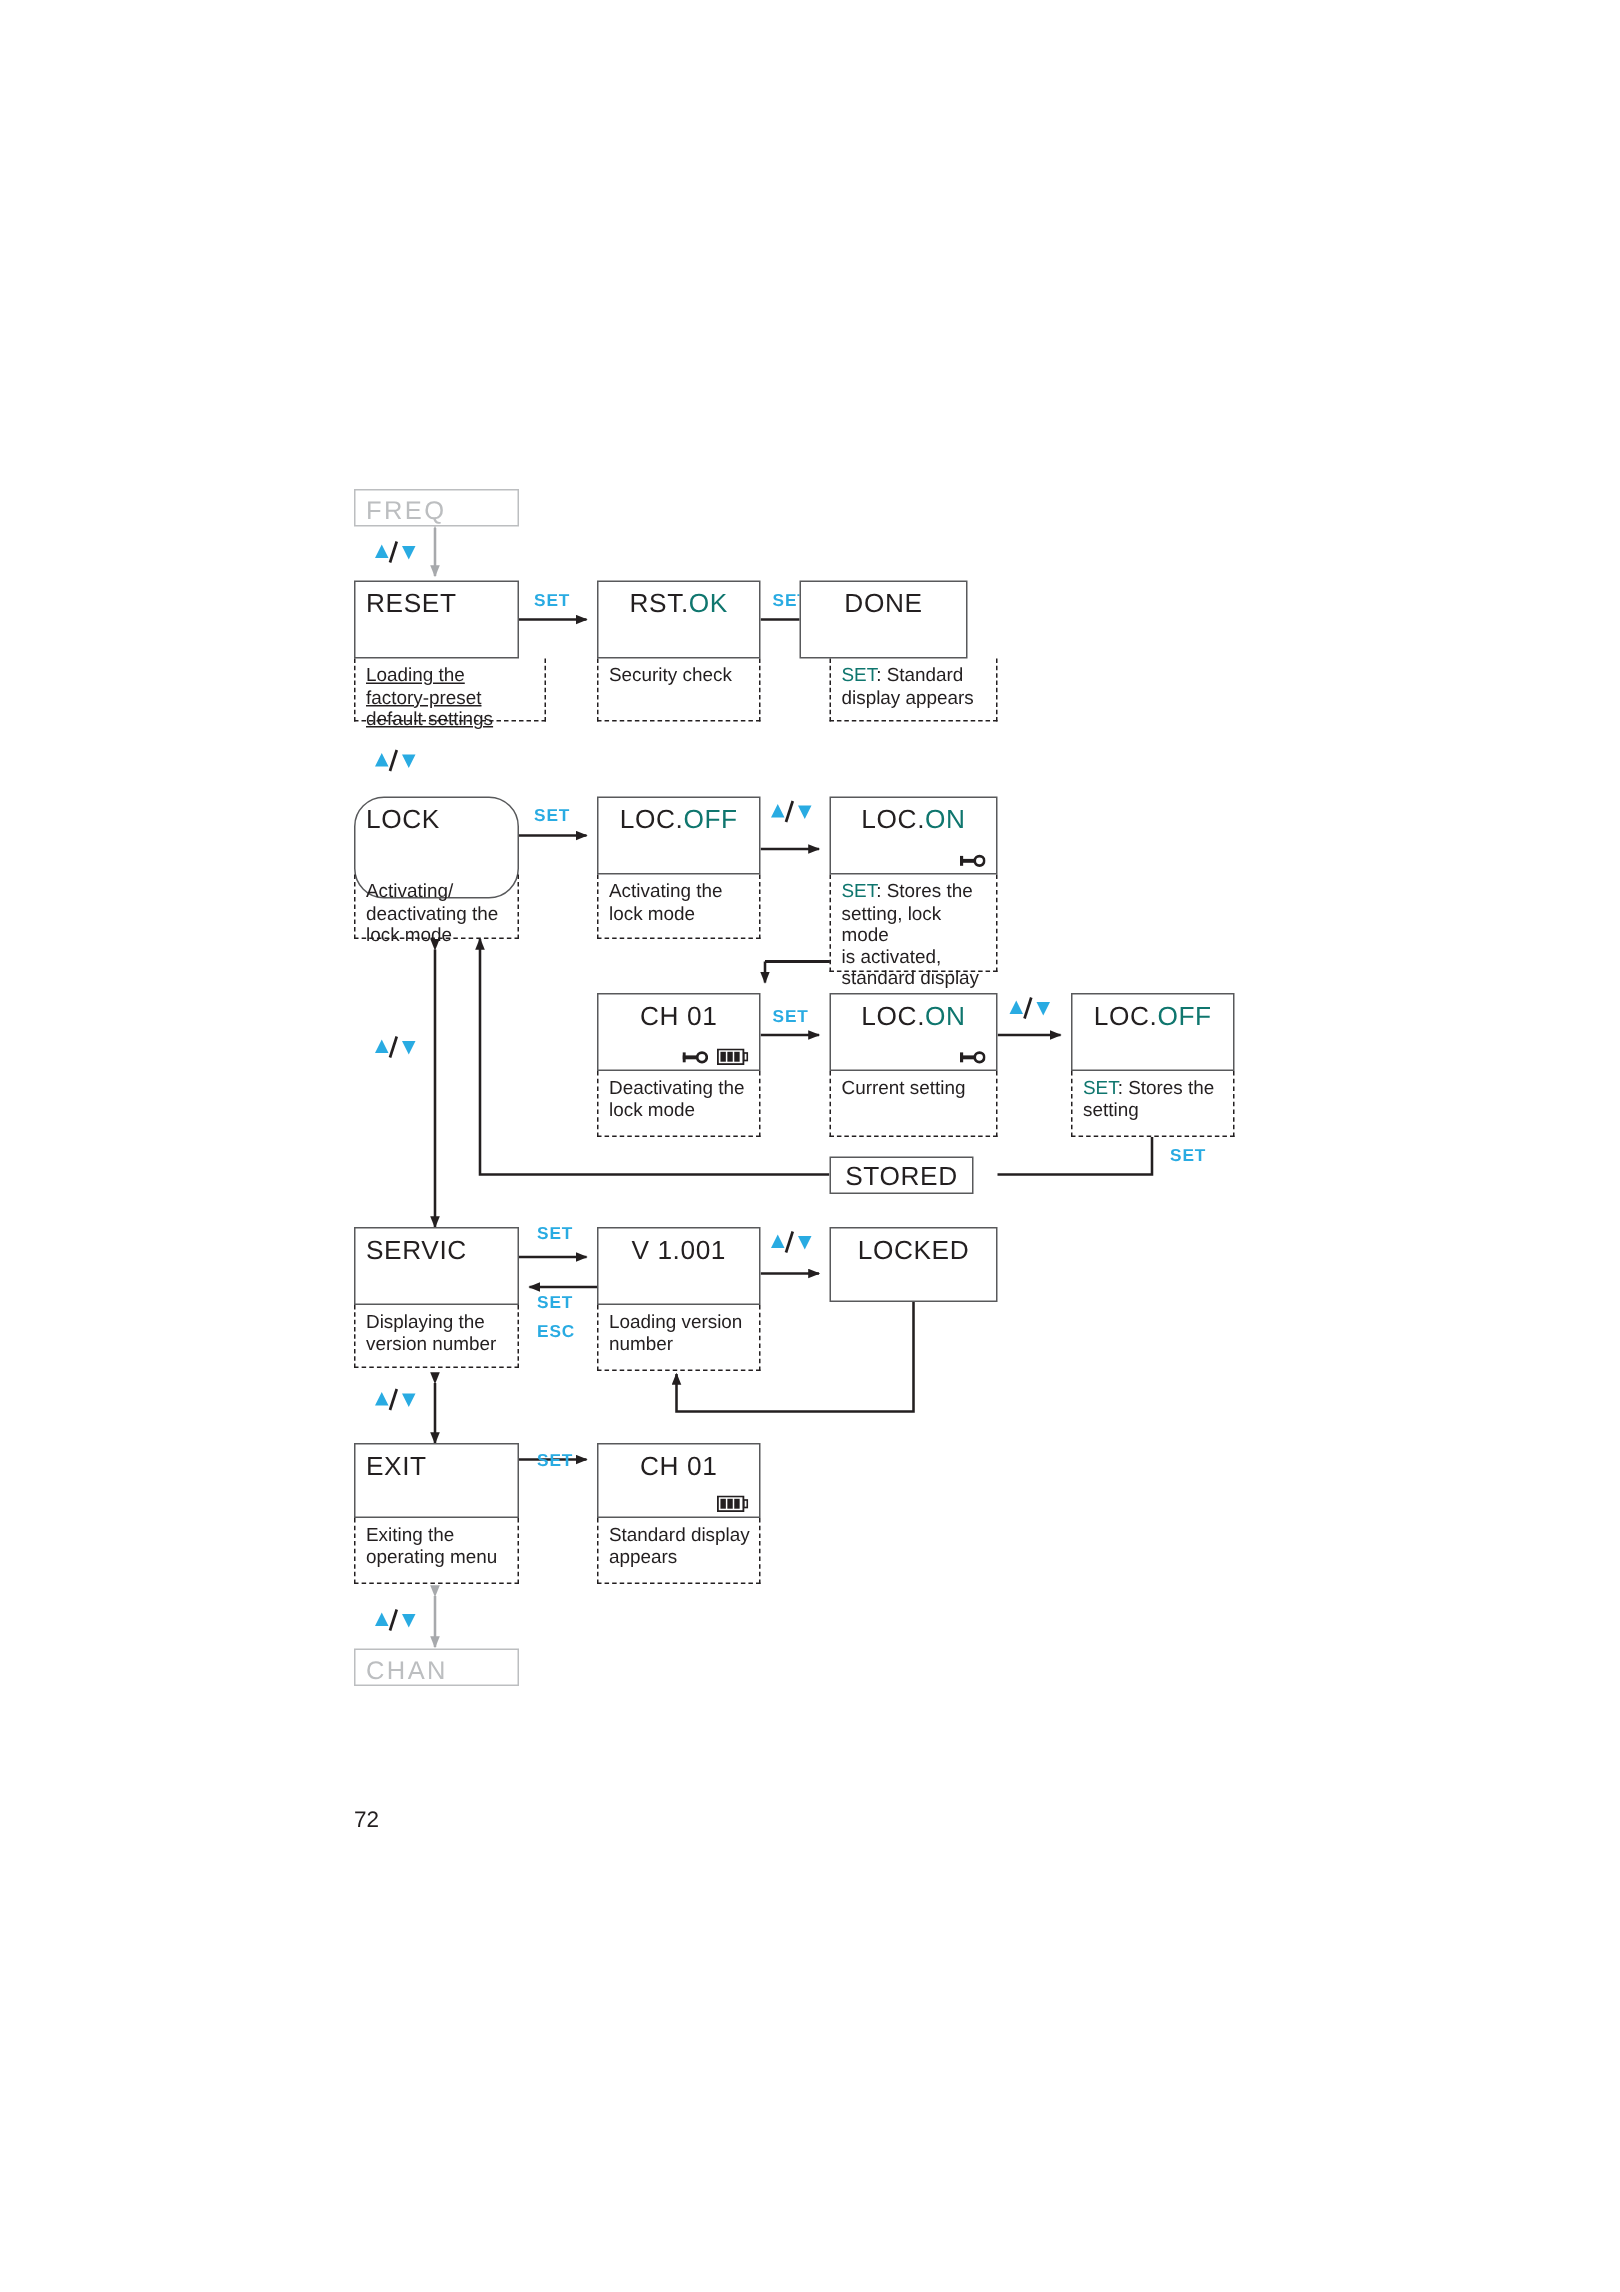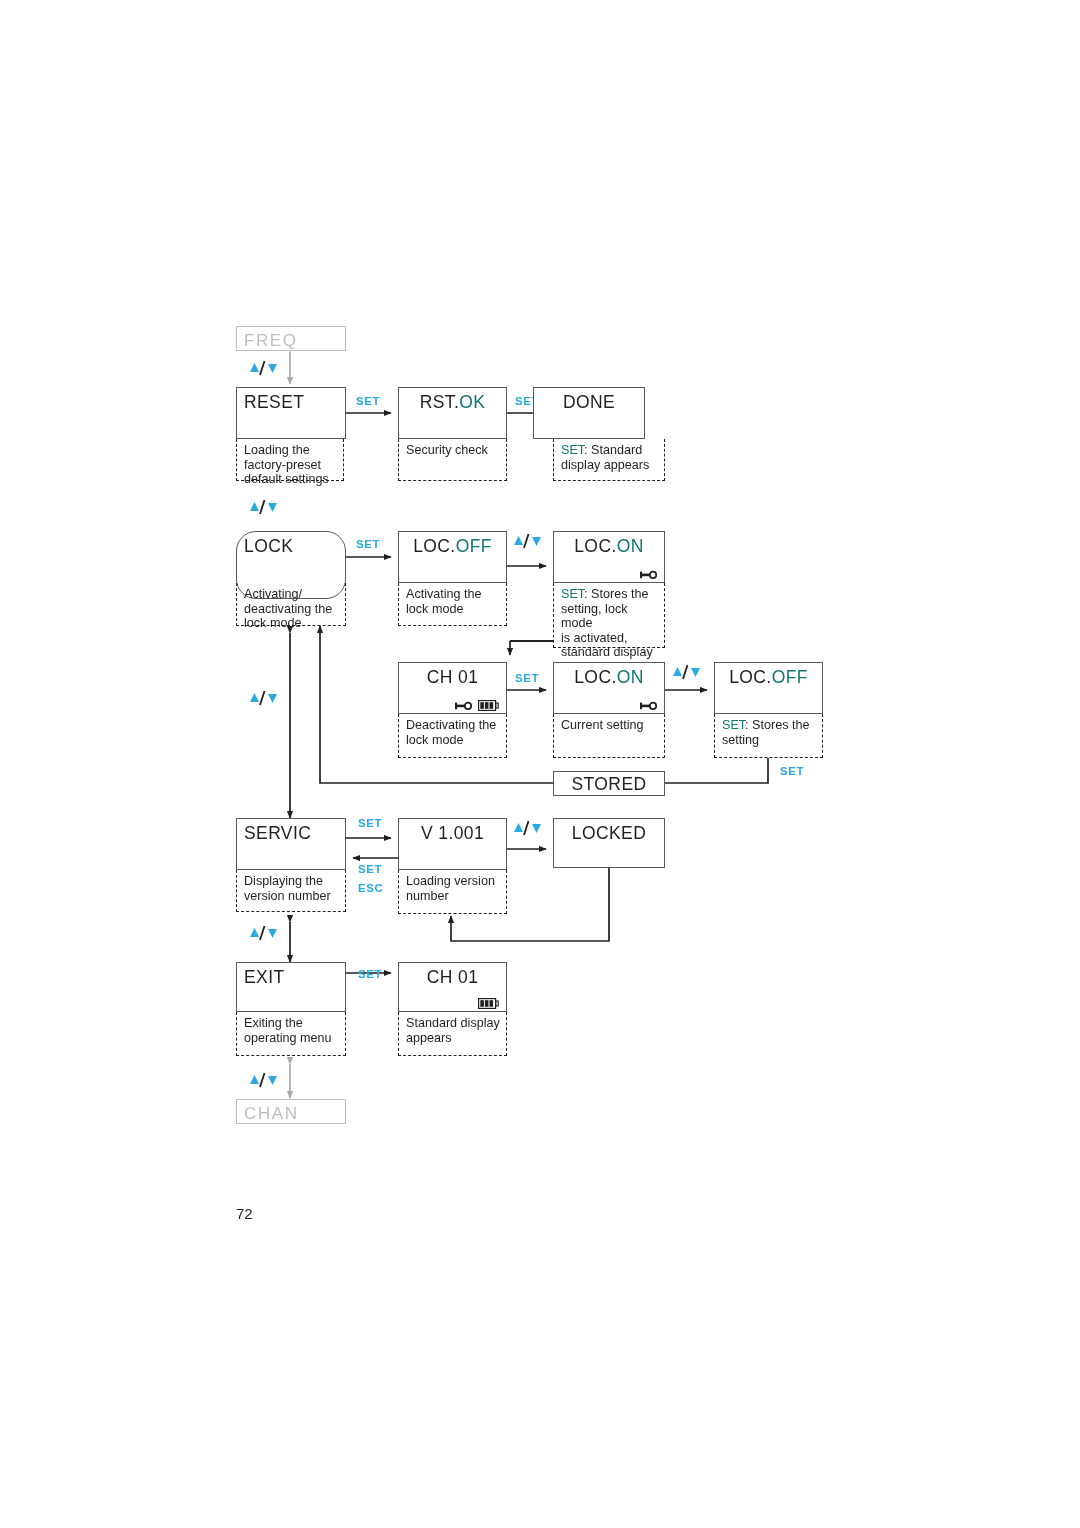--- a/index.html
+++ b/index.html
@@ -132,21 +132,21 @@
     <svg width="38" height="20" viewBox="0 0 38 20">
       <path d="M2,14 L11,14 L6.5,5 z" fill="#29abe2"></path>
       <path d="M16.5,3 L12,17" stroke="#231f20" stroke-width="1.8"></path>
       <path d="M20,6 L29,6 L24.5,15 z" fill="#29abe2"></path>
     </svg>
   </div>
 
   <div class="scr left" style="left:236px;top:387px;width:110px;height:52px;">
     <div class="scr-txt blue">RESET</div>
   </div>
-  <div class="cap" style="left:236px;top:439px;width:108px;height:42px;">
+  <div class="cap" style="left:236px;top:439px;width:128px;height:42px;text-decoration:underline;">
     <span style="white-space:pre-line">Loading the
 factory-preset
 default settings</span>
   </div>
   <div class="key" style="left:356px;top:395px;">SET</div>
 
   <div class="scr" style="left:398px;top:387px;width:109px;height:52px;">
     <div class="scr-txt">
       <span>RST.</span><span class="blue">OK</span>
     </div>
@@ -285,21 +285,21 @@
     <div class="scr-txt">
       <span>LOC.</span><span class="blue">OFF</span>
     </div>
   </div>
   <div class="cap" style="left:714px;top:714px;width:109px;height:44px;">
     <span class="blue">SET</span><span style="white-space:pre-line">: Stores the
 setting</span>
   </div>
   <div class="key" style="left:780px;top:765px;">SET</div>
 
-  <div class="scr" style="left:553px;top:771px;width:112px;height:25px;">
+  <div class="scr" style="left:553px;top:771px;width:96px;height:25px;">
     <div class="scr-txt" style="top:2px;">STORED</div>
   </div>
 
   <div class="scr left" style="left:236px;top:818px;width:110px;height:52px;">
     <div class="scr-txt blue">SERVIC</div>
   </div>
   <div class="cap" style="left:236px;top:870px;width:110px;height:42px;">
     <span style="white-space:pre-line">Displaying the
 version number</span>
   </div>

